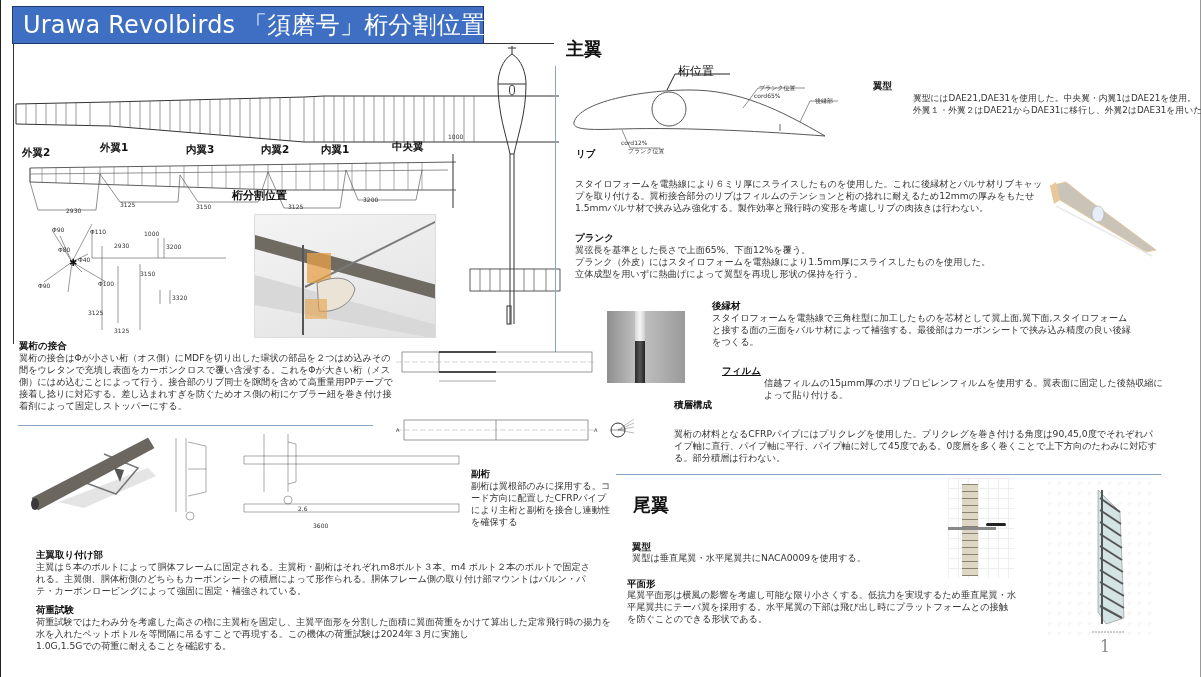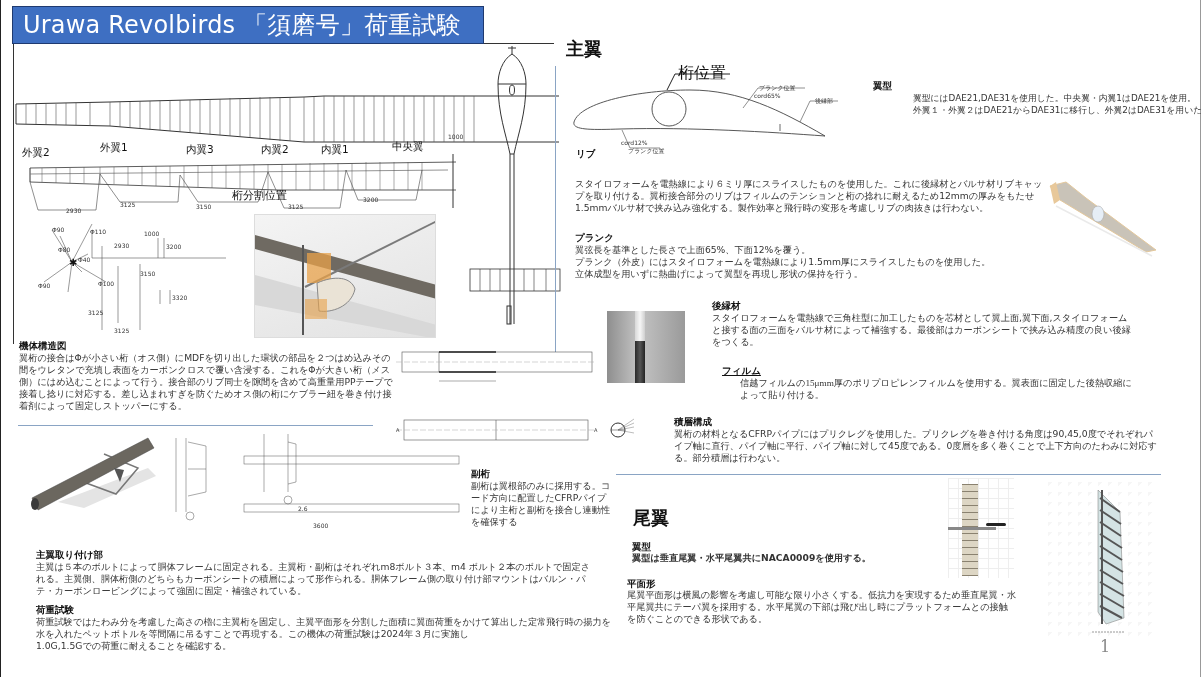--- a/index.html
+++ b/index.html
@@ -7,33 +7,33 @@
   body { position: relative; font-family: "DejaVu Sans", "Liberation Sans", sans-serif; color: #222; }
   .abs { position: absolute; }
   .frame-left { left: 0; top: 0; width: 1px; height: 677px; background: #222; }
   .frame-right { right: 0; top: 0; width: 1px; height: 677px; background: #999; }
   .title-bar { left: 12px; top: 6px; width: 472px; height: 38px; background: #3e6fc2; border: 1px solid #1f3a70; color: #fff; font-size: 24px; line-height: 36px; padding-left: 10px; letter-spacing: 0.2px; white-space: nowrap; }
   .title-underline { left: 484px; top: 43px; width: 70px; height: 1px; background: #333; }
   .section-head { font-weight: bold; font-size: 18px; color: #111; }
   .sub-head { font-weight: bold; font-size: 9.5px; color: #111; line-height: 12px; }
   .body-text { font-size: 9.2px; line-height: 12px; color: #333; }
   .dim { font-size: 6px; color: #333; }
-  .label-jp { font-size: 10.5px; color: #111; }
+  .label-jp { font-size: 10.5px; color: #111; font-weight: bold; }
   .rule-blue { height: 1px; background: #8aa4c4; }
   .vline { width: 1px; background: #8aa4c4; }
   .page-num { font-size: 16px; color: #888; font-family: "DejaVu Serif", serif; }
   svg { position: absolute; overflow: visible; }
 </style>
 </head>
 <body>
 
 <div class="abs frame-left"></div>
 <div class="abs frame-right"></div>
 
-<div class="abs title-bar">Urawa Revolbirds 「須磨号」荷重試験</div>
+<div class="abs title-bar">Urawa Revolbirds 「須磨号」桁分割位置</div>
 <div class="abs title-underline"></div>
 
 <div class="abs" style="left:13px;top:44px;width:1px;height:300px;background:#333;"></div>
 
 <svg style="left:14px;top:60px;" width="545" height="80">
   <polyline points="2,44 96,42 290,37 310,36 545,36" fill="none" stroke="#333" stroke-width="1"></polyline>
   <polyline points="2,64 96,66 290,82 545,82" fill="none" stroke="#333" stroke-width="1"></polyline>
   <line x1="2" y1="44" x2="2" y2="64" stroke="#333"></line>
   <g stroke="#555" stroke-width="0.6">
     <line x1="12" y1="44" x2="12" y2="64"></line>
@@ -225,21 +225,21 @@
   <line x1="210" y1="64" x2="210" y2="71" stroke="#444" stroke-width="0.8"></line>
   <line x1="105" y1="14" x2="97" y2="30" stroke="#222"></line>
   <line x1="105" y1="14" x2="160" y2="14" stroke="#222"></line>
   <line x1="173" y1="48" x2="188" y2="28" stroke="#444" stroke-width="0.6"></line>
   <line x1="188" y1="28" x2="235" y2="28" stroke="#444" stroke-width="0.6"></line>
   <line x1="230" y1="62" x2="240" y2="41" stroke="#444" stroke-width="0.6"></line>
   <line x1="240" y1="41" x2="268" y2="41" stroke="#444" stroke-width="0.6"></line>
   <line x1="52" y1="70" x2="60" y2="88" stroke="#444" stroke-width="0.6"></line>
   <line x1="60" y1="88" x2="90" y2="88" stroke="#444" stroke-width="0.6"></line>
 </svg>
-<div class="abs" style="left:678px;top:63px;font-size:16px;color:#111;">桁位置</div>
+<div class="abs" style="left:678px;top:63px;font-size:12px;color:#111;">桁位置</div>
 <div class="abs dim" style="left:759px;top:84px;">プランク位置</div>
 <div class="abs dim" style="left:754px;top:92px;">cord65%</div>
 <div class="abs dim" style="left:815px;top:97px;">後縁部</div>
 <div class="abs dim" style="left:621px;top:139px;">cord12%</div>
 <div class="abs dim" style="left:628px;top:147px;">プランク位置</div>
 
 <div class="abs sub-head" style="left:873px;top:80px;">翼型</div>
 <div class="abs body-text" style="left:873px;top:92px;width:295px;white-space:pre-wrap;font-size:8.8px;line-height:12px;margin-left:40px;">翼型にはDAE21,DAE31を使用した。中央翼・内翼1はDAE21を使用。
 外翼１・外翼２はDAE21からDAE31に移行し、外翼2はDAE31を用いた</div>
 
@@ -260,23 +260,23 @@
 
 <div class="abs" style="left:607px;top:311px;width:78px;height:72px;background:linear-gradient(90deg,#8e8e8e,#c4c4c4 40%,#9a9a9a);">
   <div class="abs" style="left:28px;top:0;width:10px;height:72px;background:linear-gradient(90deg,#d8d8d8,#f6f6f6,#cfcfcf);"></div>
   <div class="abs" style="left:28px;top:30px;width:10px;height:42px;background:linear-gradient(90deg,#2a2a2a,#555,#222);"></div>
 </div>
 
 <div class="abs sub-head" style="left:712px;top:300px;">後縁材</div>
 <div class="abs body-text" style="left:712px;top:312px;width:420px;">スタイロフォームを電熱線で三角柱型に加工したものを芯材として翼上面,翼下面,スタイロフォームと接する面の三面をバルサ材によって補強する。最後部はカーボンシートで挟み込み精度の良い後縁をつくる。</div>
 
 <div class="abs sub-head" style="left:722px;top:365px;text-decoration:underline;">フィルム</div>
-<div class="abs body-text" style="left:740px;top:377px;width:400px;font-family:Liberation Serif, serif;">信越フィルムの15μmm厚のポリプロピレンフィルムを使用する。翼表面に固定した後熱収縮によって貼り付ける。</div>
-
-<div class="abs sub-head" style="left:674px;top:416px;">積層構成</div>
+<div class="abs body-text" style="left:764px;top:377px;width:400px;">信越フィルムの15μmm厚のポリプロピレンフィルムを使用する。翼表面に固定した後熱収縮によって貼り付ける。</div>
+
+<div class="abs sub-head" style="left:674px;top:400px;font-family:Liberation Mono, monospace;">積層構成</div>
 <div class="abs body-text" style="left:674px;top:428px;width:485px;">翼桁の材料となるCFRPパイプにはプリクレグを使用した。プリクレグを巻き付ける角度は90,45,0度でそれぞれパイプ軸に直行、パイプ軸に平行、パイプ軸に対して45度である。0度層を多く巻くことで上下方向のたわみに対応する。部分積層は行わない。</div>
 
 <svg style="left:396px;top:335px;" width="240" height="120">
   <rect x="6" y="17" width="190" height="20" fill="none" stroke="#555" stroke-width="0.6"></rect>
   <line x1="43" y1="17" x2="43" y2="37" stroke="#555" stroke-width="0.6"></line>
   <line x1="43" y1="17" x2="100" y2="17" stroke="#222" stroke-width="1.5"></line>
   <line x1="43" y1="37" x2="100" y2="37" stroke="#222" stroke-width="1.5"></line>
   <line x1="0" y1="27" x2="200" y2="27" stroke="#aaa" stroke-width="0.5" stroke-dasharray="6 2"></line>
   <line x1="43" y1="46" x2="100" y2="46" stroke="#555" stroke-width="0.5"></line>
   <rect x="8" y="85" width="184" height="20" fill="none" stroke="#555" stroke-width="0.6"></rect>
@@ -287,21 +287,21 @@
   <circle cx="222" cy="95" r="7" fill="none" stroke="#333" stroke-width="1"></circle>
   <line x1="215" y1="95" x2="229" y2="95" stroke="#333" stroke-width="0.5"></line>
   <g stroke="#555" stroke-width="0.4">
       <line x1="222" y1="95" x2="238" y2="84"></line>
       <line x1="222" y1="95" x2="238" y2="88"></line>
       <line x1="222" y1="95" x2="238" y2="92"></line>
       <line x1="222" y1="95" x2="238" y2="98"></line>
     </g>
 </svg>
 
-<div class="abs sub-head" style="left:19px;top:340px;">機体構造図</div>
+<div class="abs sub-head" style="left:19px;top:340px;">翼桁の接合</div>
 <div class="abs body-text" style="left:19px;top:352px;width:380px;">翼桁の接合はΦが小さい桁（オス側）にMDFを切り出した環状の部品を２つはめ込みその間をウレタンで充填し表面をカーボンクロスで覆い含浸する。これをΦが大きい桁（メス側）にはめ込むことによって行う。接合部のリブ同士を隙間を含めて高重量用PPテープで接着し捻りに対応する。差し込まれすぎを防ぐためオス側の桁にケブラー紐を巻き付け接着剤によって固定しストッパーにする。</div>
 
 <div class="abs rule-blue" style="left:18px;top:425px;width:355px;"></div>
 
 <svg style="left:28px;top:432px;" width="130" height="80">
   <polygon points="30,70 120,36 128,44 56,76" fill="#e4e4e4"></polygon>
   <polyline points="50,48 88,62 110,36 76,22" fill="none" stroke="#777" stroke-width="1.5"></polyline>
   <polygon points="4,66 120,6 126,16 10,78" fill="#6b675f" stroke="#444" stroke-width="0.5"></polygon>
   <ellipse cx="7" cy="72" rx="4" ry="6" fill="#3a3a3a"></ellipse>
   <path d="M86 36 L 92 50 L 96 38 Z" fill="#555"></path>
@@ -330,23 +330,23 @@
 
 <div class="abs sub-head" style="left:36px;top:549px;">主翼取り付け部</div>
 <div class="abs body-text" style="left:36px;top:561px;width:555px;">主翼は５本のボルトによって胴体フレームに固定される。主翼桁・副桁はそれぞれm8ボルト３本、m4 ボルト２本のボルトで固定される。主翼側、胴体桁側のどちらもカーボンシートの積層によって形作られる。胴体フレーム側の取り付け部マウントはバルン・パテ・カーボンロービングによって強固に固定・補強されている。</div>
 
 <div class="abs sub-head" style="left:36px;top:604px;">荷重試験</div>
 <div class="abs body-text" style="left:36px;top:616px;width:575px;white-space:pre-wrap;">荷重試験ではたわみ分を考慮した高さの櫓に主翼桁を固定し、主翼平面形を分割した面積に翼面荷重をかけて算出した定常飛行時の揚力を水を入れたペットボトルを等間隔に吊るすことで再現する。この機体の荷重試験は2024年３月に実施し
 1.0G,1.5Gでの荷重に耐えることを確認する。</div>
 
 <div class="abs rule-blue" style="left:616px;top:474px;width:545px;"></div>
 
-<div class="abs section-head" style="left:633px;top:493px;margin-top:13px;">尾翼</div>
+<div class="abs section-head" style="left:633px;top:493px;">尾翼</div>
 <div class="abs sub-head" style="left:632px;top:541px;">翼型</div>
-<div class="abs body-text" style="left:632px;top:552px;width:300px;font-weight:bold;">翼型は垂直尾翼・水平尾翼共にNACA0009を使用する。</div>
+<div class="abs body-text" style="left:632px;top:552px;width:300px;">翼型は垂直尾翼・水平尾翼共にNACA0009を使用する。</div>
 <div class="abs sub-head" style="left:627px;top:578px;">平面形</div>
 <div class="abs body-text" style="left:627px;top:589px;width:390px;">尾翼平面形は横風の影響を考慮し可能な限り小さくする。低抗力を実現するため垂直尾翼・水平尾翼共にテーパ翼を採用する。水平尾翼の下部は飛び出し時にプラットフォームとの接触を防ぐことのできる形状である。</div>
 
 <div class="abs" style="left:948px;top:478px;width:66px;height:100px;background-image:linear-gradient(#eee 1px,transparent 1px),linear-gradient(90deg,#eee 1px,transparent 1px);background-size:10px 10px;">
   <div class="abs" style="left:14px;top:6px;width:16px;height:92px;background:#ddd6c4;background-image:linear-gradient(#8a8270 1px,transparent 1px);background-size:16px 7px;"></div>
   <div class="abs" style="left:0;top:49px;width:48px;height:3px;background:#888;"></div>
   <div class="abs" style="left:38px;top:45px;width:20px;height:3px;background:#222;border-radius:2px;"></div>
 </div>
 
 <div class="abs" style="left:1048px;top:482px;width:110px;height:160px;background-image:linear-gradient(135deg,#f6f6f6 25%,transparent 25%);background-size:10px 10px;">

